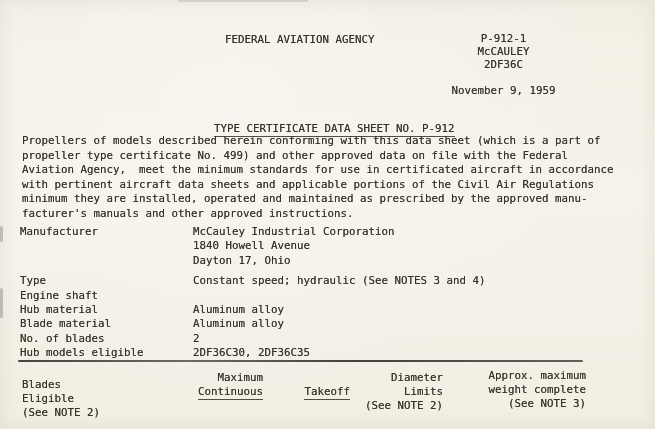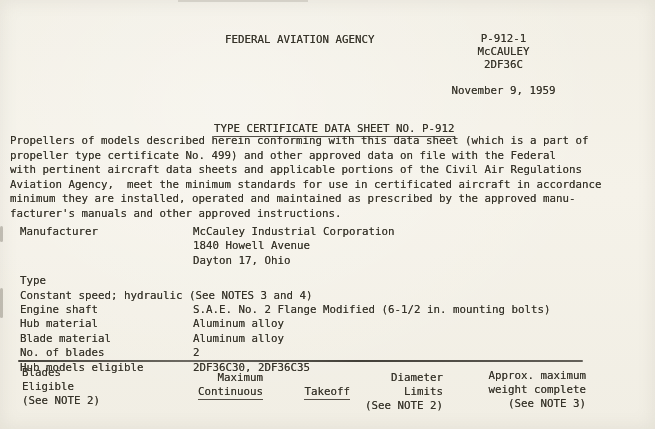--- a/index.html
+++ b/index.html
@@ -19,32 +19,32 @@
   .abs{position:absolute;}
   .line{white-space:pre;line-height:13.2px;}
   .right{text-align:center;}
   .center{text-align:right;}
   .u{border-bottom:1.4px solid rgba(58,55,47,0.88);padding-bottom:0.5px;margin-top:44px;}
   .agency{left:225px;top:33px;}
   .refblock{left:430px;top:32px;width:147px;}
   .date{left:430px;top:84px;width:147px;}
   .title{left:188px;top:109px;}
   .intro{left:10px;top:134px;}
-  .intro .iline{white-space:pre;line-height:14.55px;}
+  .intro .iline{white-space:pre;line-height:14.55px;margin-left:12px;}
   .details{left:20px;top:225px;}
   .drow{display:flex;line-height:14.4px;}
   .drow .dlabel{width:173px;white-space:pre;}
   .drow .dvalue{white-space:pre;}
-  .gap-above{margin-top:6px;flex-direction:column;}
+  .gap-above{margin-top:6px;}
   .rule{left:18px;top:360px;width:565px;height:2px;
     background:linear-gradient(90deg,rgba(52,49,42,0.9) 0%,rgba(52,49,42,0.7) 30%,rgba(52,49,42,0.92) 60%,rgba(52,49,42,0.75) 100%);
     border-radius:1px;}
   .thcol{line-height:14.2px;}
   .thcol .tline{white-space:pre;}
-  .col-blades{left:22px;top:366px;}
+  .col-blades{left:22px;top:378px;}
   .col-maxcont{left:193px;top:371px;width:70px;}
   .col-takeoff{left:296px;top:385px;width:54px;}
   .col-diam{left:365px;top:371px;width:78px;}
   .col-weight{left:454px;top:369px;width:132px;}
   .hprpm{display:flex;justify-content:center;}
   .smudge{background:rgba(92,86,74,0.32);border-radius:2px;}
   .sm1{left:0;top:226px;width:3px;height:16px;}
   .sm2{left:0;top:288px;width:3px;height:30px;}
   .top-edge{left:178px;top:0;width:130px;height:2px;background:rgba(125,119,106,0.22);}
 </style>
@@ -67,22 +67,22 @@
 
   <div class="abs date right line">November 9, 1959</div>
 
   <div class="abs title line">
     <span class="u">TYPE CERTIFICATE DATA SHEET NO. P-912</span>
   </div>
 
   <div class="abs intro">
     <div class="iline">Propellers of models described herein conforming with this data sheet (which is a part of</div>
     <div class="iline">propeller type certificate No. 499) and other approved data on file with the Federal</div>
+    <div class="iline">Aviation Agency,  meet the minimum standards for use in certificated aircraft in accordance</div>
     <div class="iline">with pertinent aircraft data sheets and applicable portions of the Civil Air Regulations</div>
-    <div class="iline">Aviation Agency,  meet the minimum standards for use in certificated aircraft in accordance</div>
     <div class="iline">minimum they are installed, operated and maintained as prescribed by the approved manu-</div>
     <div class="iline">facturer's manuals and other approved instructions.</div>
   </div>
 
   <div class="abs details">
     <div class="drow">
       <div class="dlabel">Manufacturer</div>
       <div class="dvalue">McCauley Industrial Corporation</div>
     </div>
     <div class="drow">
@@ -92,21 +92,20 @@
     <div class="drow">
       <div class="dlabel"></div>
       <div class="dvalue">Dayton 17, Ohio</div>
     </div>
     <div class="drow gap-above">
       <div class="dlabel">Type</div>
       <div class="dvalue">Constant speed; hydraulic (See NOTES 3 and 4)</div>
     </div>
     <div class="drow">
       <div class="dlabel">Engine shaft</div>
-      <div class="dvalue">S.A.E. No. 2 Flange Modified (6-1/2 in. mounting bolts)</div>
     </div>
     <div class="drow">
       <div class="dlabel">Hub material</div>
       <div class="dvalue">Aluminum alloy</div>
     </div>
     <div class="drow">
       <div class="dlabel">Blade material</div>
       <div class="dvalue">Aluminum alloy</div>
     </div>
     <div class="drow">

